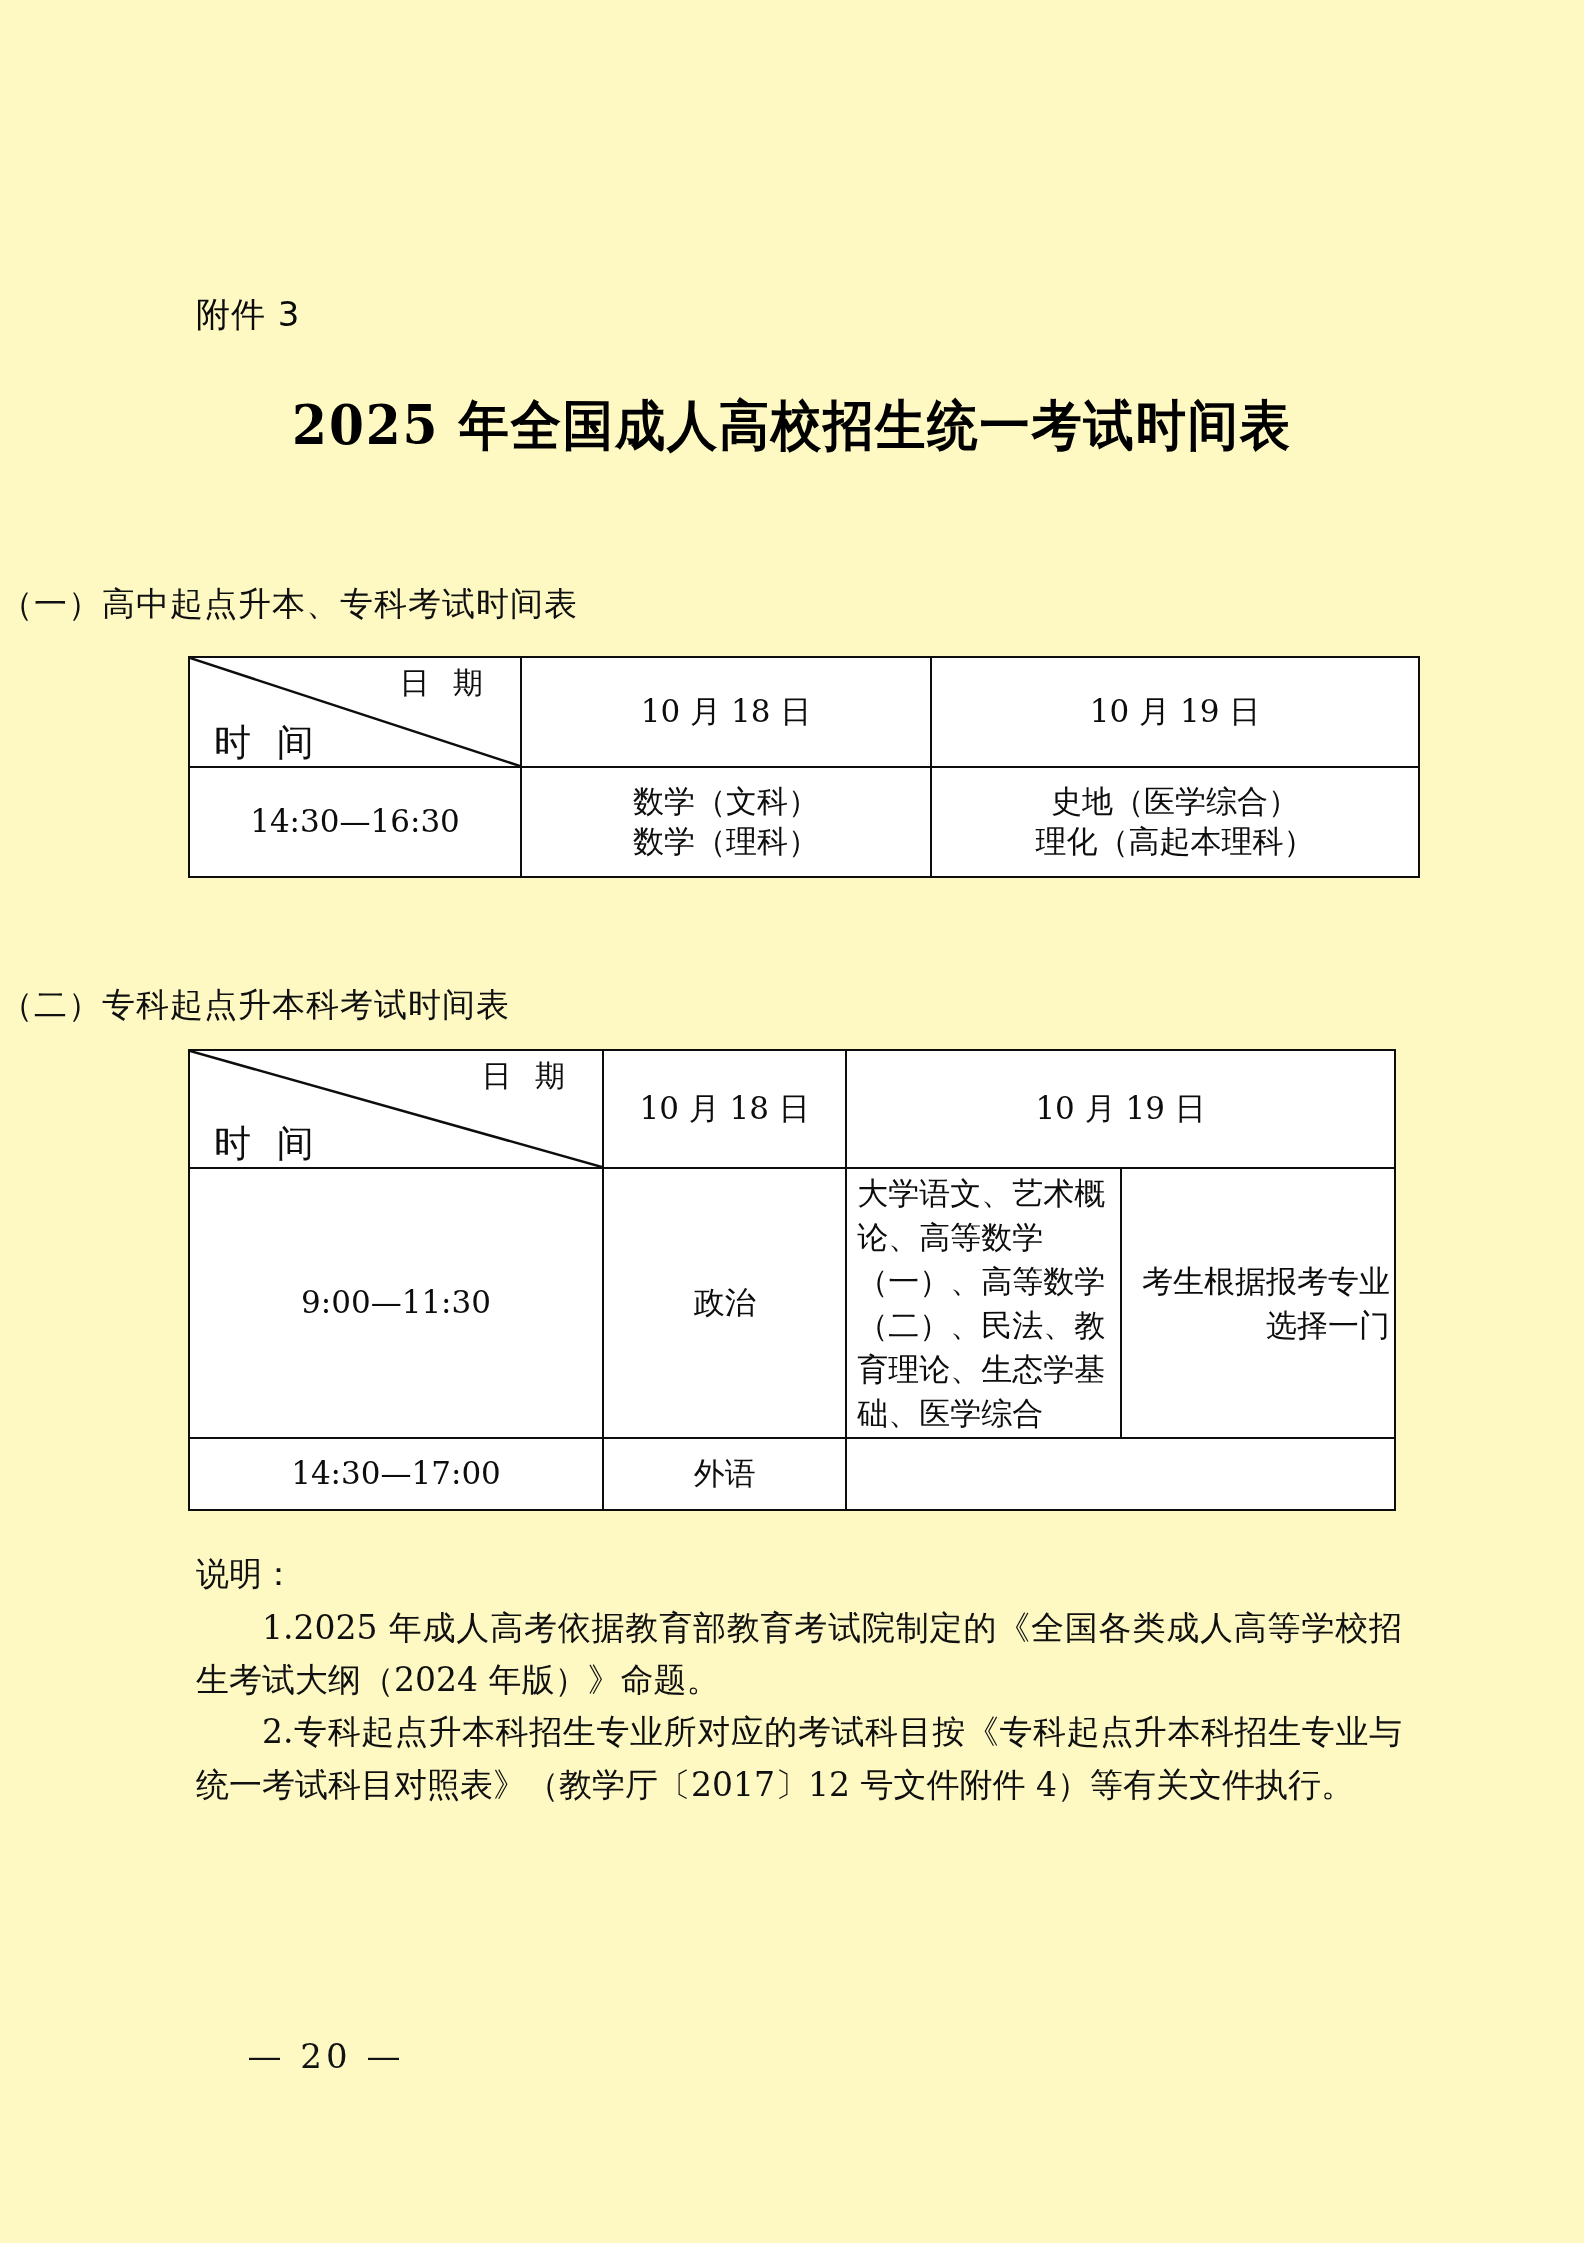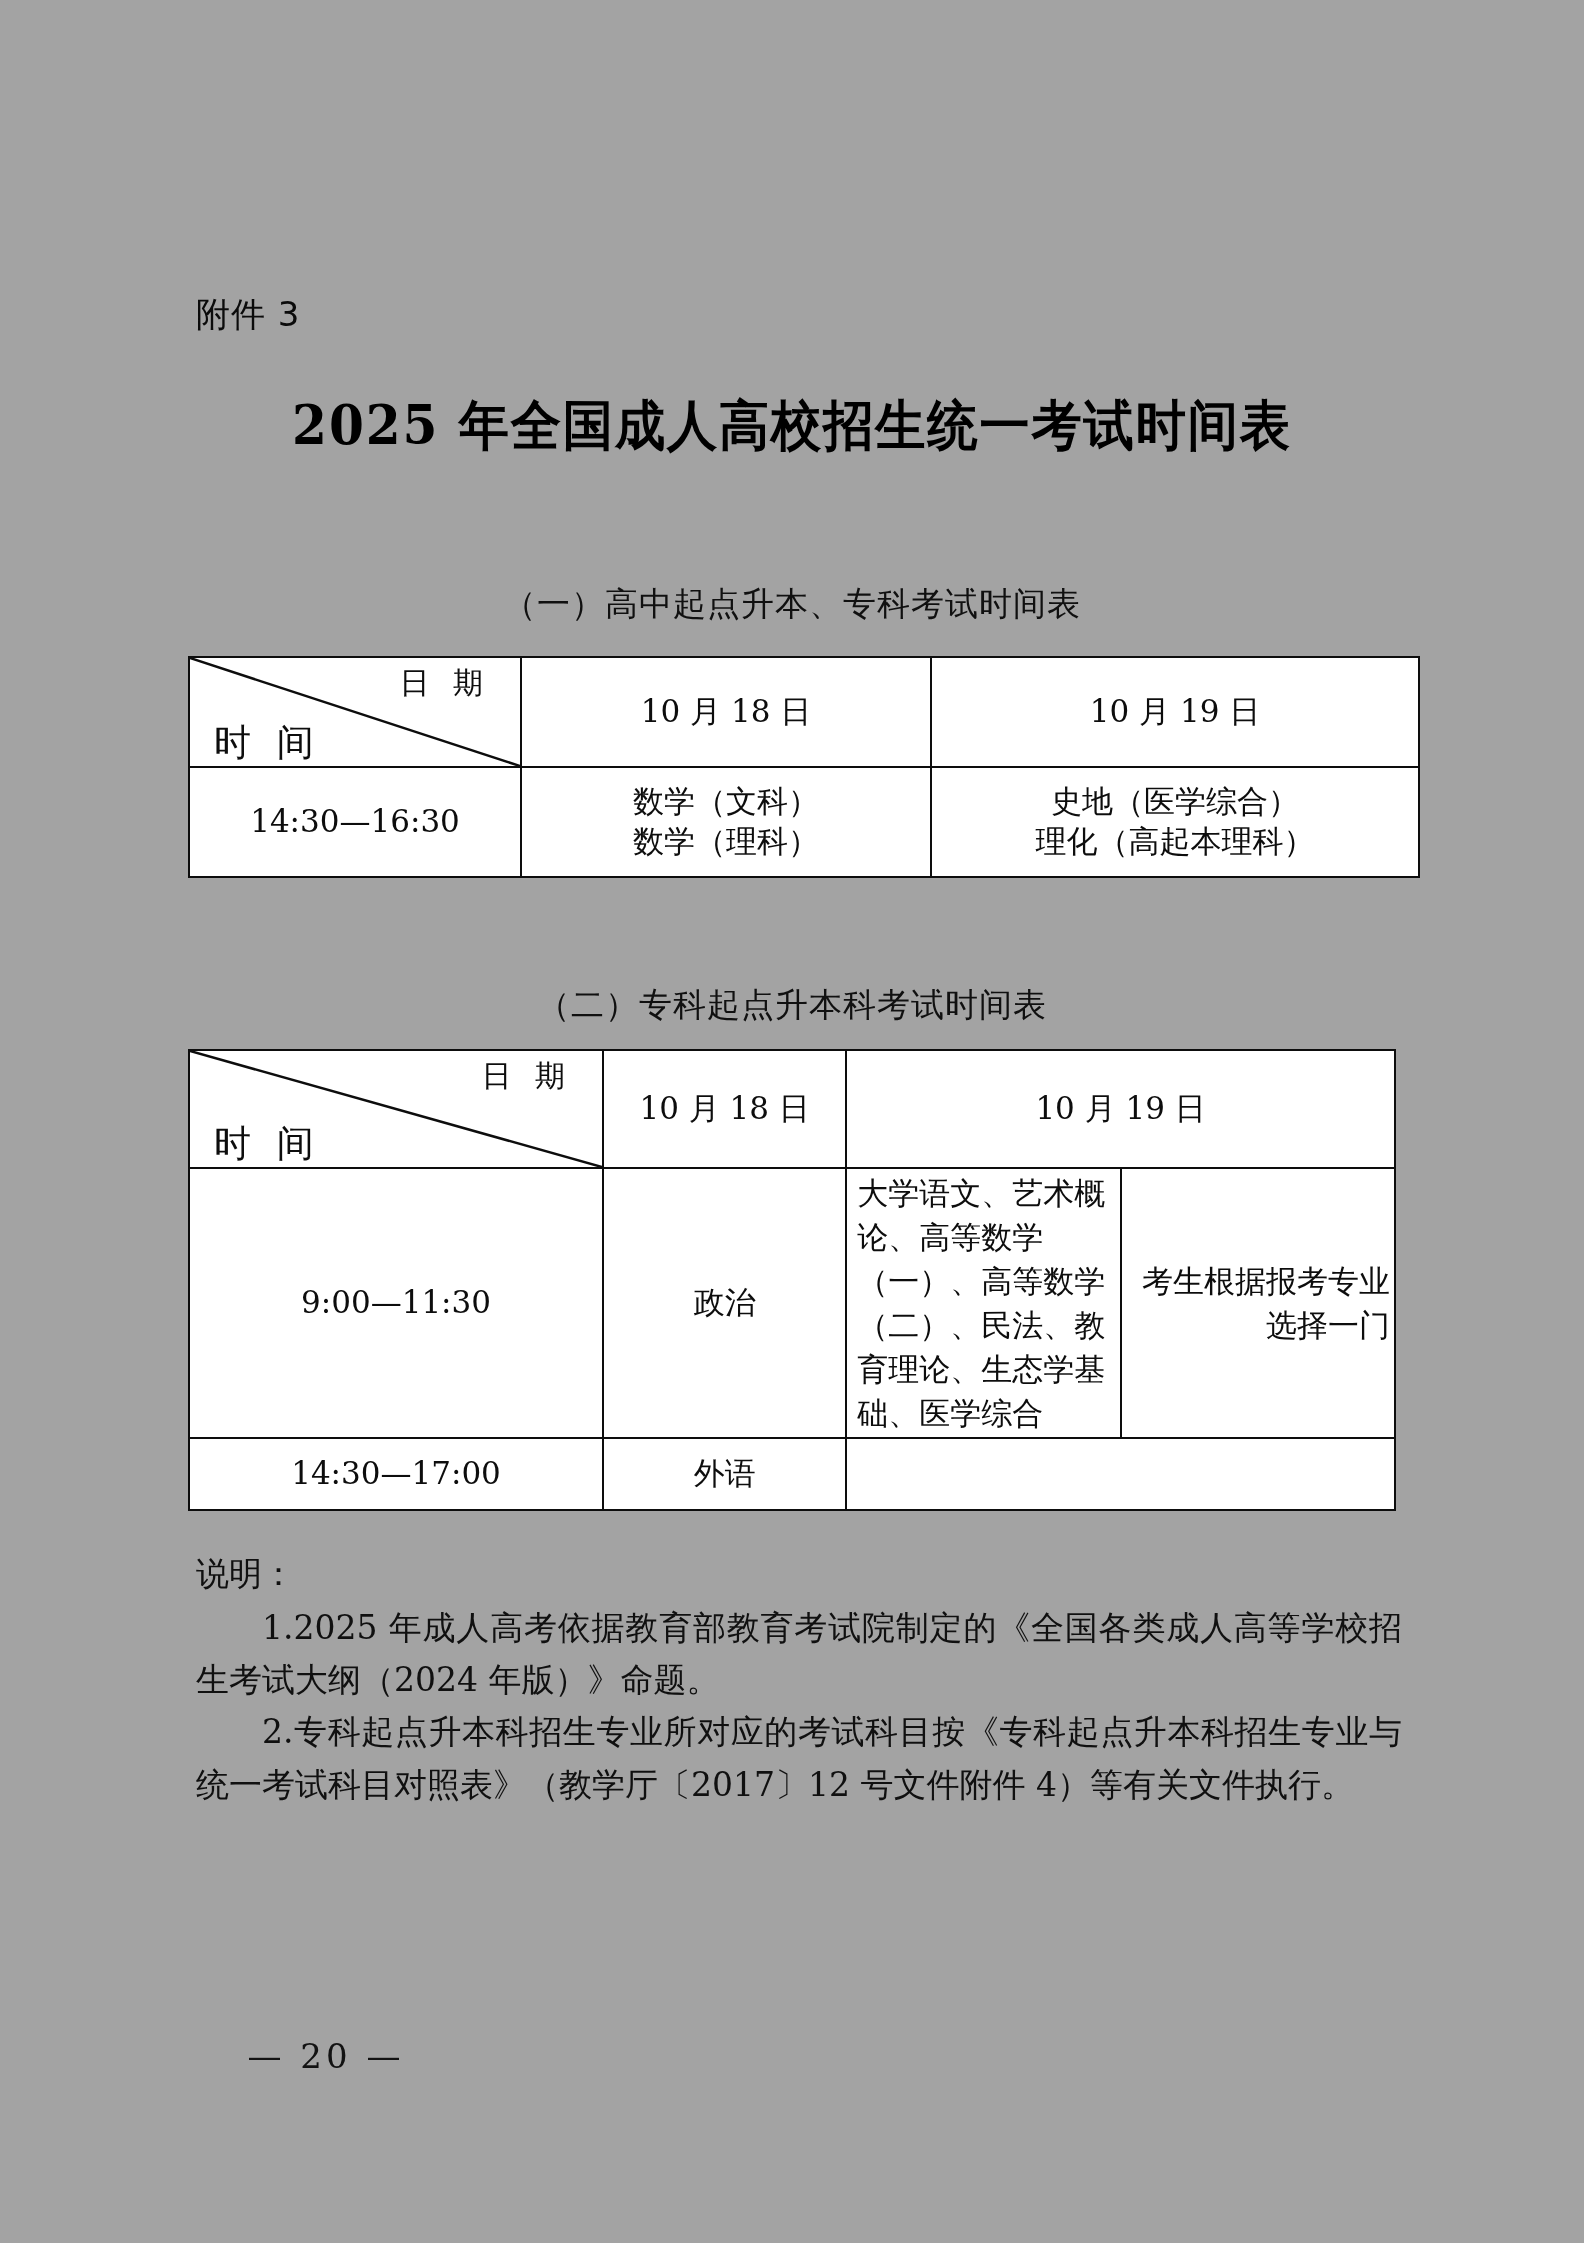--- a/index.html
+++ b/index.html
@@ -12,21 +12,21 @@
     height: 2243px;
     position: relative;
     font-family: "DejaVu Serif", "Liberation Serif", serif;
     color: #111111;
     overflow: hidden;
   }
 
   .page {
     position: absolute;
     inset: 0;
-    background: #a3a3a3;
+    background: #fef9c3;
   }
 
   
   .attach-label {
     position: absolute;
     left: 196px;
     top: 292px;
     font-family: "DejaVu Sans", "Liberation Sans", sans-serif;
     font-size: 34px;
     letter-spacing: 1px;
@@ -46,21 +46,20 @@
     letter-spacing: 2px;
     color: #000000;
     transform: scaleX(0.93);
   }
 
   
   .section-heading {
     position: absolute;
     left: 0;
     right: 0;
-    text-align: center;
     font-family: "DejaVu Serif", "Liberation Serif", serif;
     font-size: 33px;
     letter-spacing: 1px;
     color: #101010;
   }
   .section-heading.s1 { top: 582px; }
   .section-heading.s2 { top: 983px; }
 
   
   table.exam {

